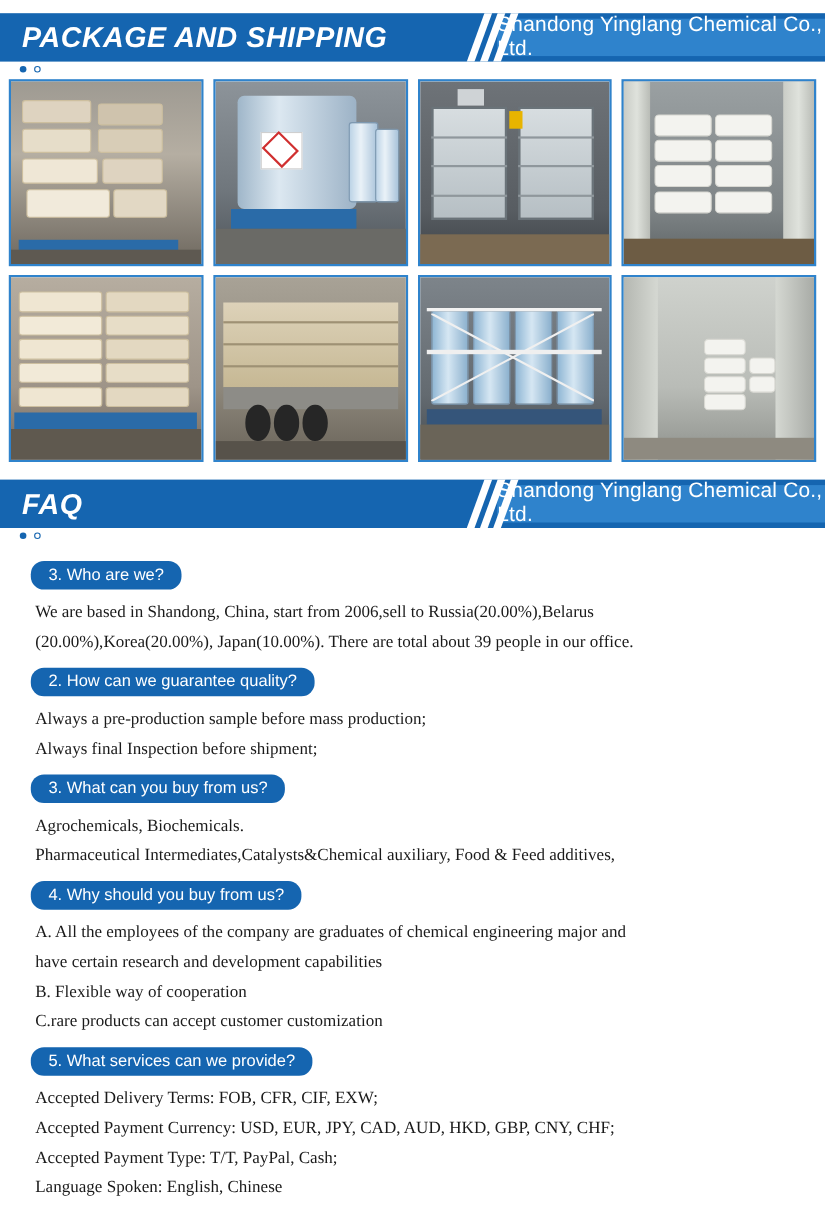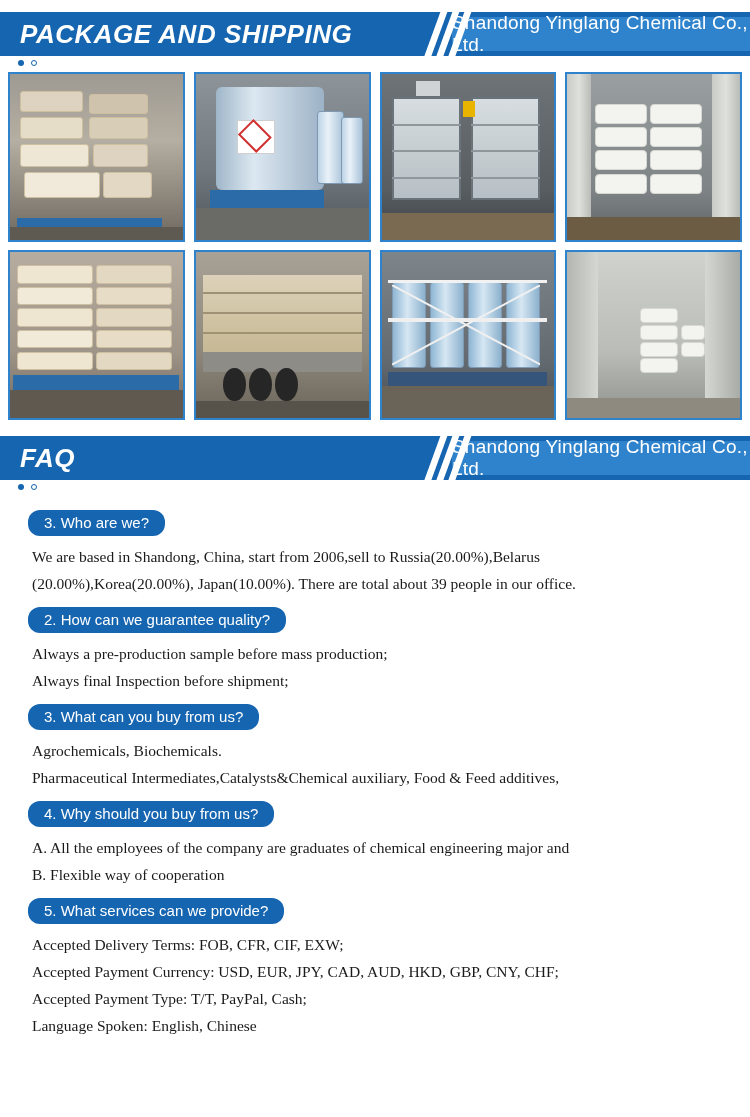--- a/index.html
+++ b/index.html
@@ -317,21 +317,23 @@
 
     <div>
       <div class="q">3. What can you buy from us?</div>
       <p class="a">Agrochemicals, Biochemicals.</p>
       <p class="a">Pharmaceutical Intermediates,Catalysts&amp;Chemical auxiliary, Food &amp; Feed additives,</p>
     </div>
 
     <div>
       <div class="q">4. Why should you buy from us?</div>
       <p class="a">A. All the employees of the company are graduates of chemical engineering major and</p>
+      <p class="a">have certain research and development capabilities</p>
       <p class="a">B. Flexible way of cooperation</p>
+      <p class="a">C.rare products can accept customer customization</p>
     </div>
 
     <div>
       <div class="q">5. What services can we provide?</div>
       <p class="a">Accepted Delivery Terms: FOB, CFR, CIF, EXW;</p>
       <p class="a">Accepted Payment Currency: USD, EUR, JPY, CAD, AUD, HKD, GBP, CNY, CHF;</p>
       <p class="a">Accepted Payment Type: T/T, PayPal, Cash;</p>
       <p class="a">Language Spoken: English, Chinese</p>
     </div>
 

